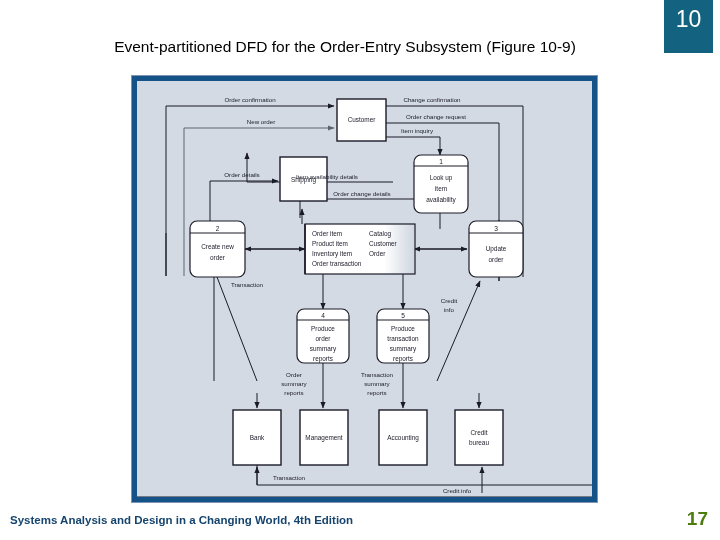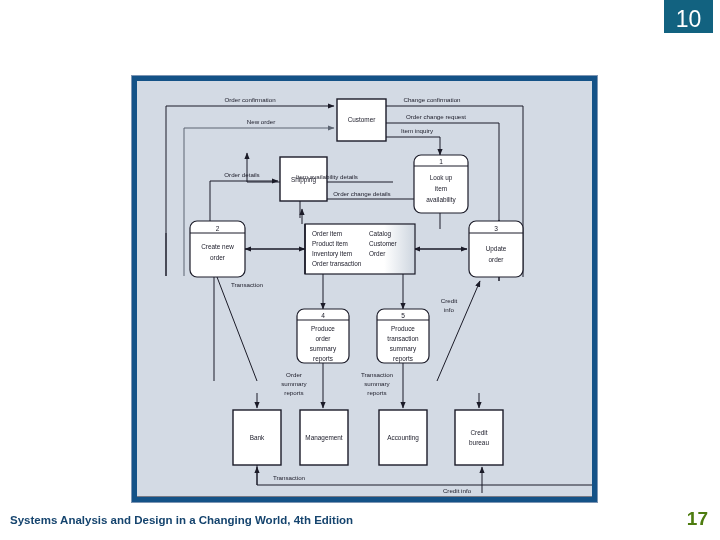--- a/index.html
+++ b/index.html
@@ -17,21 +17,21 @@
   #slide {
     position: absolute;
     left: 0; top: 0;
     width: 720px; height: 540px;
     background: #ffffff;
   }
   
   #chapter-badge {
     position: absolute;
     left: 664px; top: 0px;
-    width: 49px; height: 33px;
+    width: 49px; height: 53px;
     background: #126280;
     color: #ffffff;
     font-size: 23px;
     line-height: 39px;
     text-align: center;
     letter-spacing: 0px;
   }
   
   #slide-title {
     position: absolute;
@@ -94,20 +94,21 @@
     fill: #1b1b28;
   }
 </style>
 </head>
 <body>
 
 <div id="slide">
 
   <div id="chapter-badge">10</div>
 
+  <div id="slide-title">Event-partitioned DFD for the Order-Entry Subsystem (Figure 10-9)</div>
 
   <div id="diagram-frame">
     <svg id="diagram-canvas" viewBox="0 0 455 416">
       <defs>
         <marker id="ah" markerWidth="7" markerHeight="7" refX="6" refY="2.6" orient="auto" markerUnits="userSpaceOnUse">
           <path d="M0,0 L6.5,2.6 L0,5.2 z" fill="#1b1b28"></path>
         </marker>
         <marker id="ahg" markerWidth="7" markerHeight="7" refX="6" refY="2.6" orient="auto" markerUnits="userSpaceOnUse">
           <path d="M0,0 L6.5,2.6 L0,5.2 z" fill="#5c6472"></path>
         </marker>

